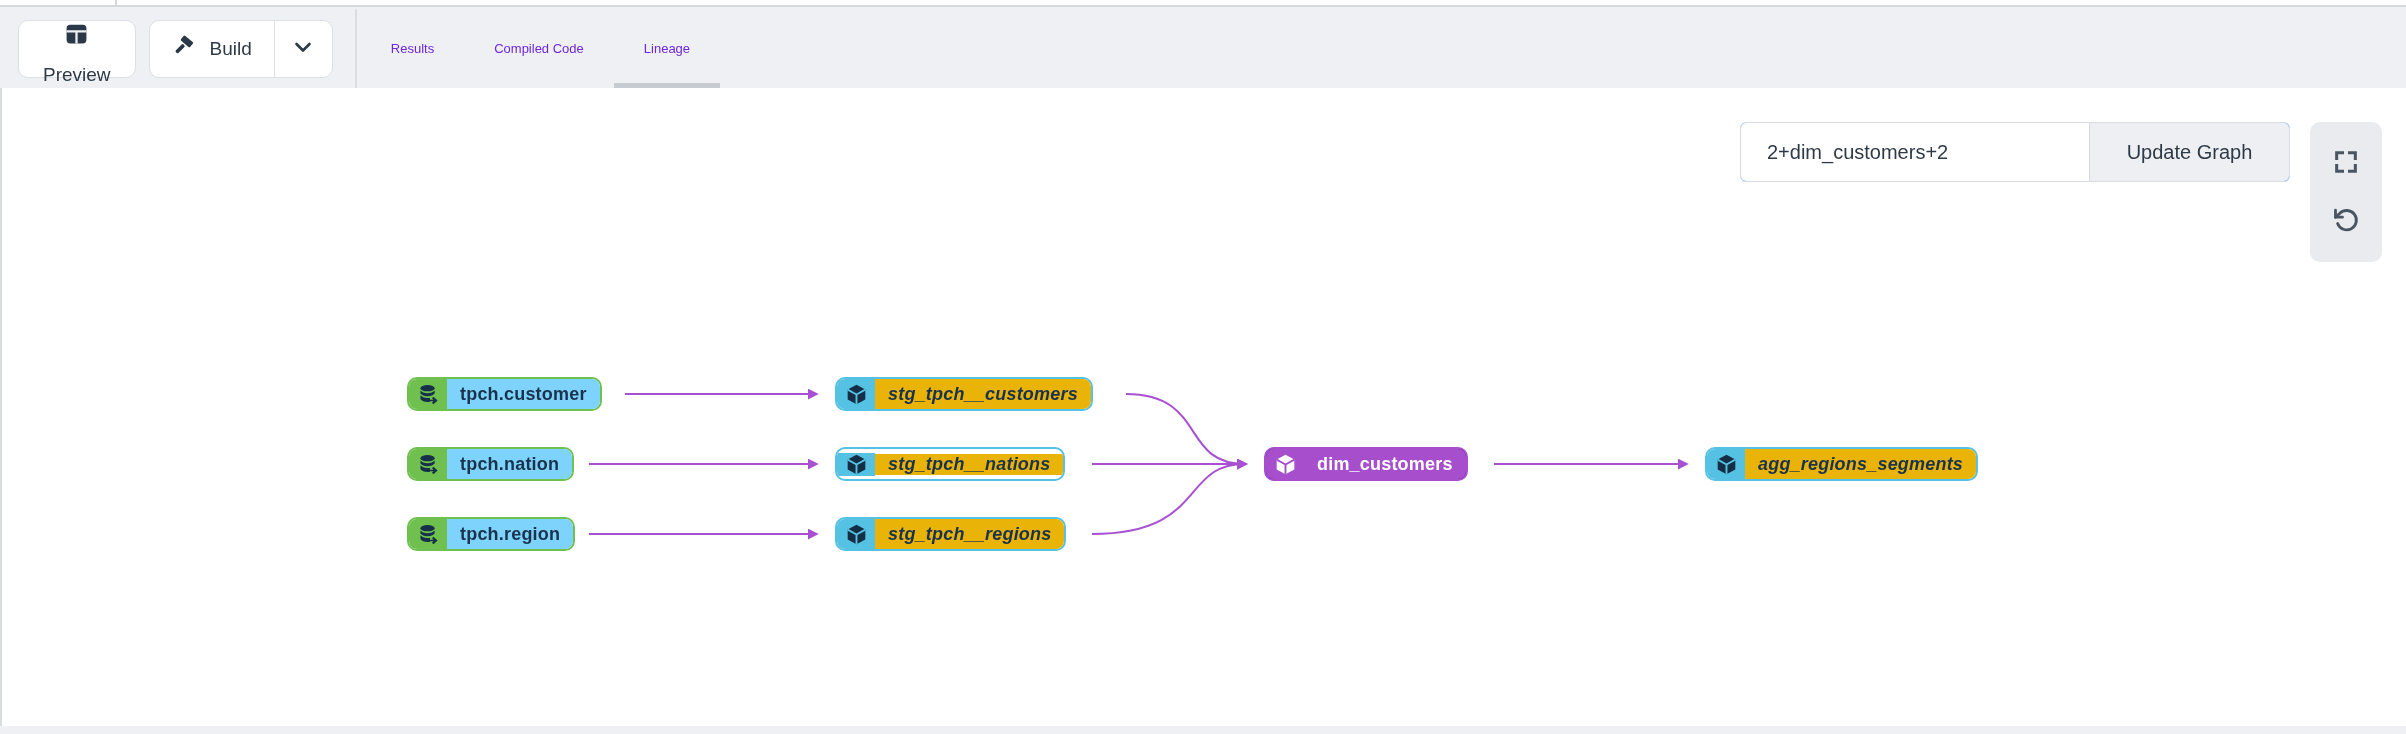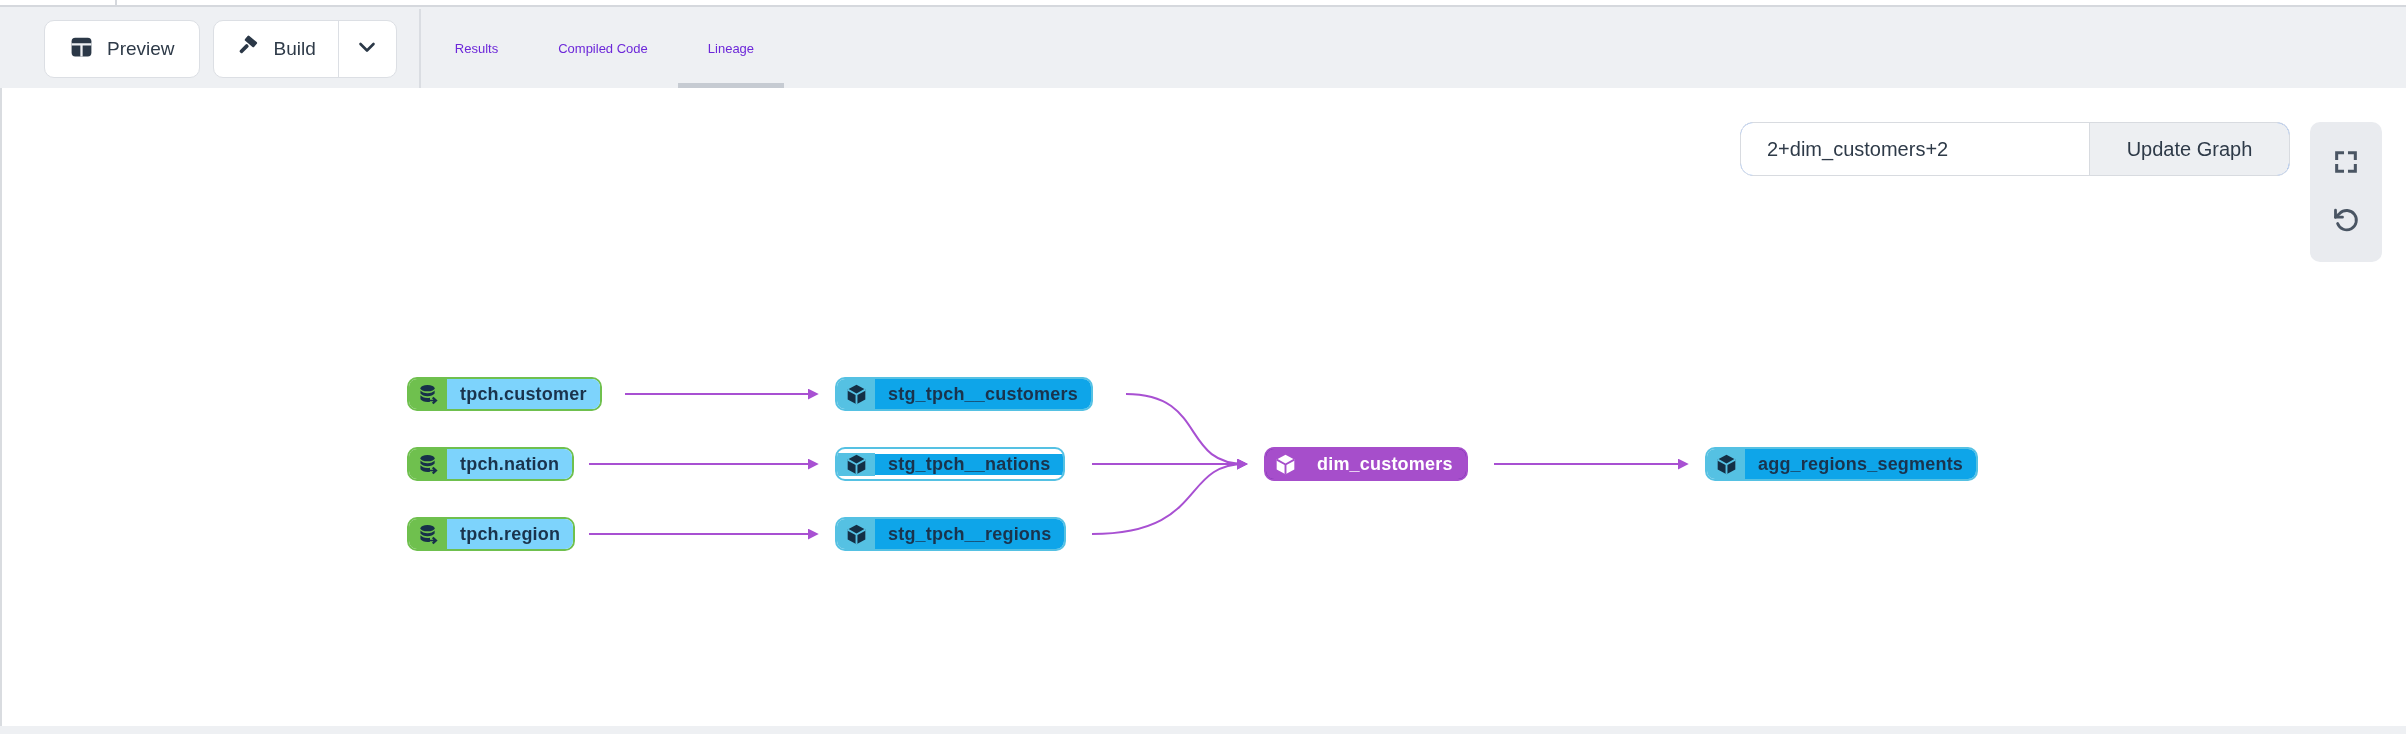--- a/index.html
+++ b/index.html
@@ -11,21 +11,21 @@
     background:#ffffff; border-bottom:2px solid #d5d8dd; }
   .top-strip .vdiv { position:absolute; left:115px; top:0; width:2px; height:7px; background:#d5d8dd; }
 
   
   .toolbar { position:absolute; left:0; top:9px; width:2406px; height:79px;
     background:#eef0f3; display:flex; align-items:center; }
   .toolbar .btn { display:inline-flex; align-items:center; gap:13px; height:58px;
     background:#ffffff; border:1px solid #dcdfe4; border-radius:10px;
     font-size:19px; font-weight:500; color:#2e3a48; padding:0 24px; cursor:pointer; }
   .toolbar .btn svg { flex:0 0 auto; }
-  .btn-preview { margin-left:44px; }
+  .btn-preview { margin-left:18px;flex-direction:column; }
   .btn-compile { margin-left:13px; }
   .build-group { display:inline-flex; margin-left:13px; height:58px;
     background:#ffffff; border:1px solid #dcdfe4; border-radius:10px; overflow:hidden; }
   .build-main { display:inline-flex; align-items:center; gap:13px; padding:0 22px;
     font-size:19px; font-weight:400; color:#2e3a48; cursor:pointer; }
   .build-caret { display:inline-flex; align-items:center; justify-content:center;
     width:58px; border-left:1px solid #dcdfe4; cursor:pointer; }
   .tb-divider { width:2px; height:79px; background:#dadde2; margin-left:22px; }
 
   .tabs { display:flex; height:79px; margin-left:4px; }
@@ -35,22 +35,22 @@
   .tab.active { border-bottom-color:#c6cbd2; }
 
   
   .canvas { position:absolute; left:0; top:88px; width:2406px; height:638px;
     background:#ffffff; border-left:2px solid #d9dce0; }
 
   .edge-layer { position:absolute; left:0; top:0; width:2406px; height:638px; }
   .edge { fill:none; stroke:#a850d2; stroke-width:2px; }
 
   
-  .selector-group { position:absolute; top:34px; right:116px; height:54px;
-    display:flex; border:1px solid #d8dbe0; border-radius:13px; overflow:hidden; background:#3b82f6; }
+  .selector-group { position:absolute; top:34px; right:116px; height:60px;
+    display:flex; border:1px solid #d8dbe0; border-radius:6px; overflow:hidden; background:#3b82f6; }
   .selector-input { width:348px; height:100%; border:none; outline:none;
     font-family:"Liberation Sans",sans-serif; font-size:20px; color:#2e3a48; padding:0 26px; }
   .update-btn { width:200px; background:#edeff2; border:none; border-left:1px solid #d8dbe0;
     font-family:"Liberation Sans",sans-serif; font-size:20px; color:#2e3a48; cursor:pointer; }
 
   .view-controls { position:absolute; top:34px; right:24px; width:72px; height:140px;
     background:#e9ebef; border-radius:10px; display:flex; flex-direction:column;
     align-items:center; justify-content:space-around; padding:12px 0; }
   .vc-btn { width:34px; height:34px; display:flex; align-items:center; justify-content:center;
     cursor:pointer; color:#4a5563; background:transparent; border:none; }
@@ -59,21 +59,21 @@
   .node { position:absolute; height:34px; display:flex; align-items:stretch;
     border-radius:10px; overflow:hidden; cursor:pointer; }
   .node .nicon { width:38px; display:flex; align-items:center; justify-content:center; }
   .node .nlabel { display:flex; align-items:center; padding:0 13px;
     font-size:18px; font-weight:bold; letter-spacing:.2px; color:#1a334d; white-space:nowrap; }
   .node.source { border:2px solid #6fc04e; }
   .node.source .nicon { background:#6fc04e; color:#17304a; }
   .node.source .nlabel { background:#7dd3fc; }
   .node.model { border:2px solid #55c1e3; }
   .node.model .nicon { background:#55c1e3; color:#142f45; }
-  .node.model .nlabel { background:#0ea5e9; }
+  .node.model .nlabel { background:#eab308;font-style:italic; }
   .node.selected { border:2px solid #a64ecb; background:#4c1d95; }
   .node.selected .nicon { background:#a64ecb; color:#ffffff; }
   .node.selected .nlabel { background:#a64ecb; color:#ffffff; }
   .node.model .cube-lines { stroke:#55c1e3; }
   .node.selected .cube-lines { stroke:#a64ecb; }
 
   .bottom-strip { position:absolute; left:0; bottom:0; width:2406px; height:8px; background:#eef0f3; }
 </style>
 </head>
 <body>

